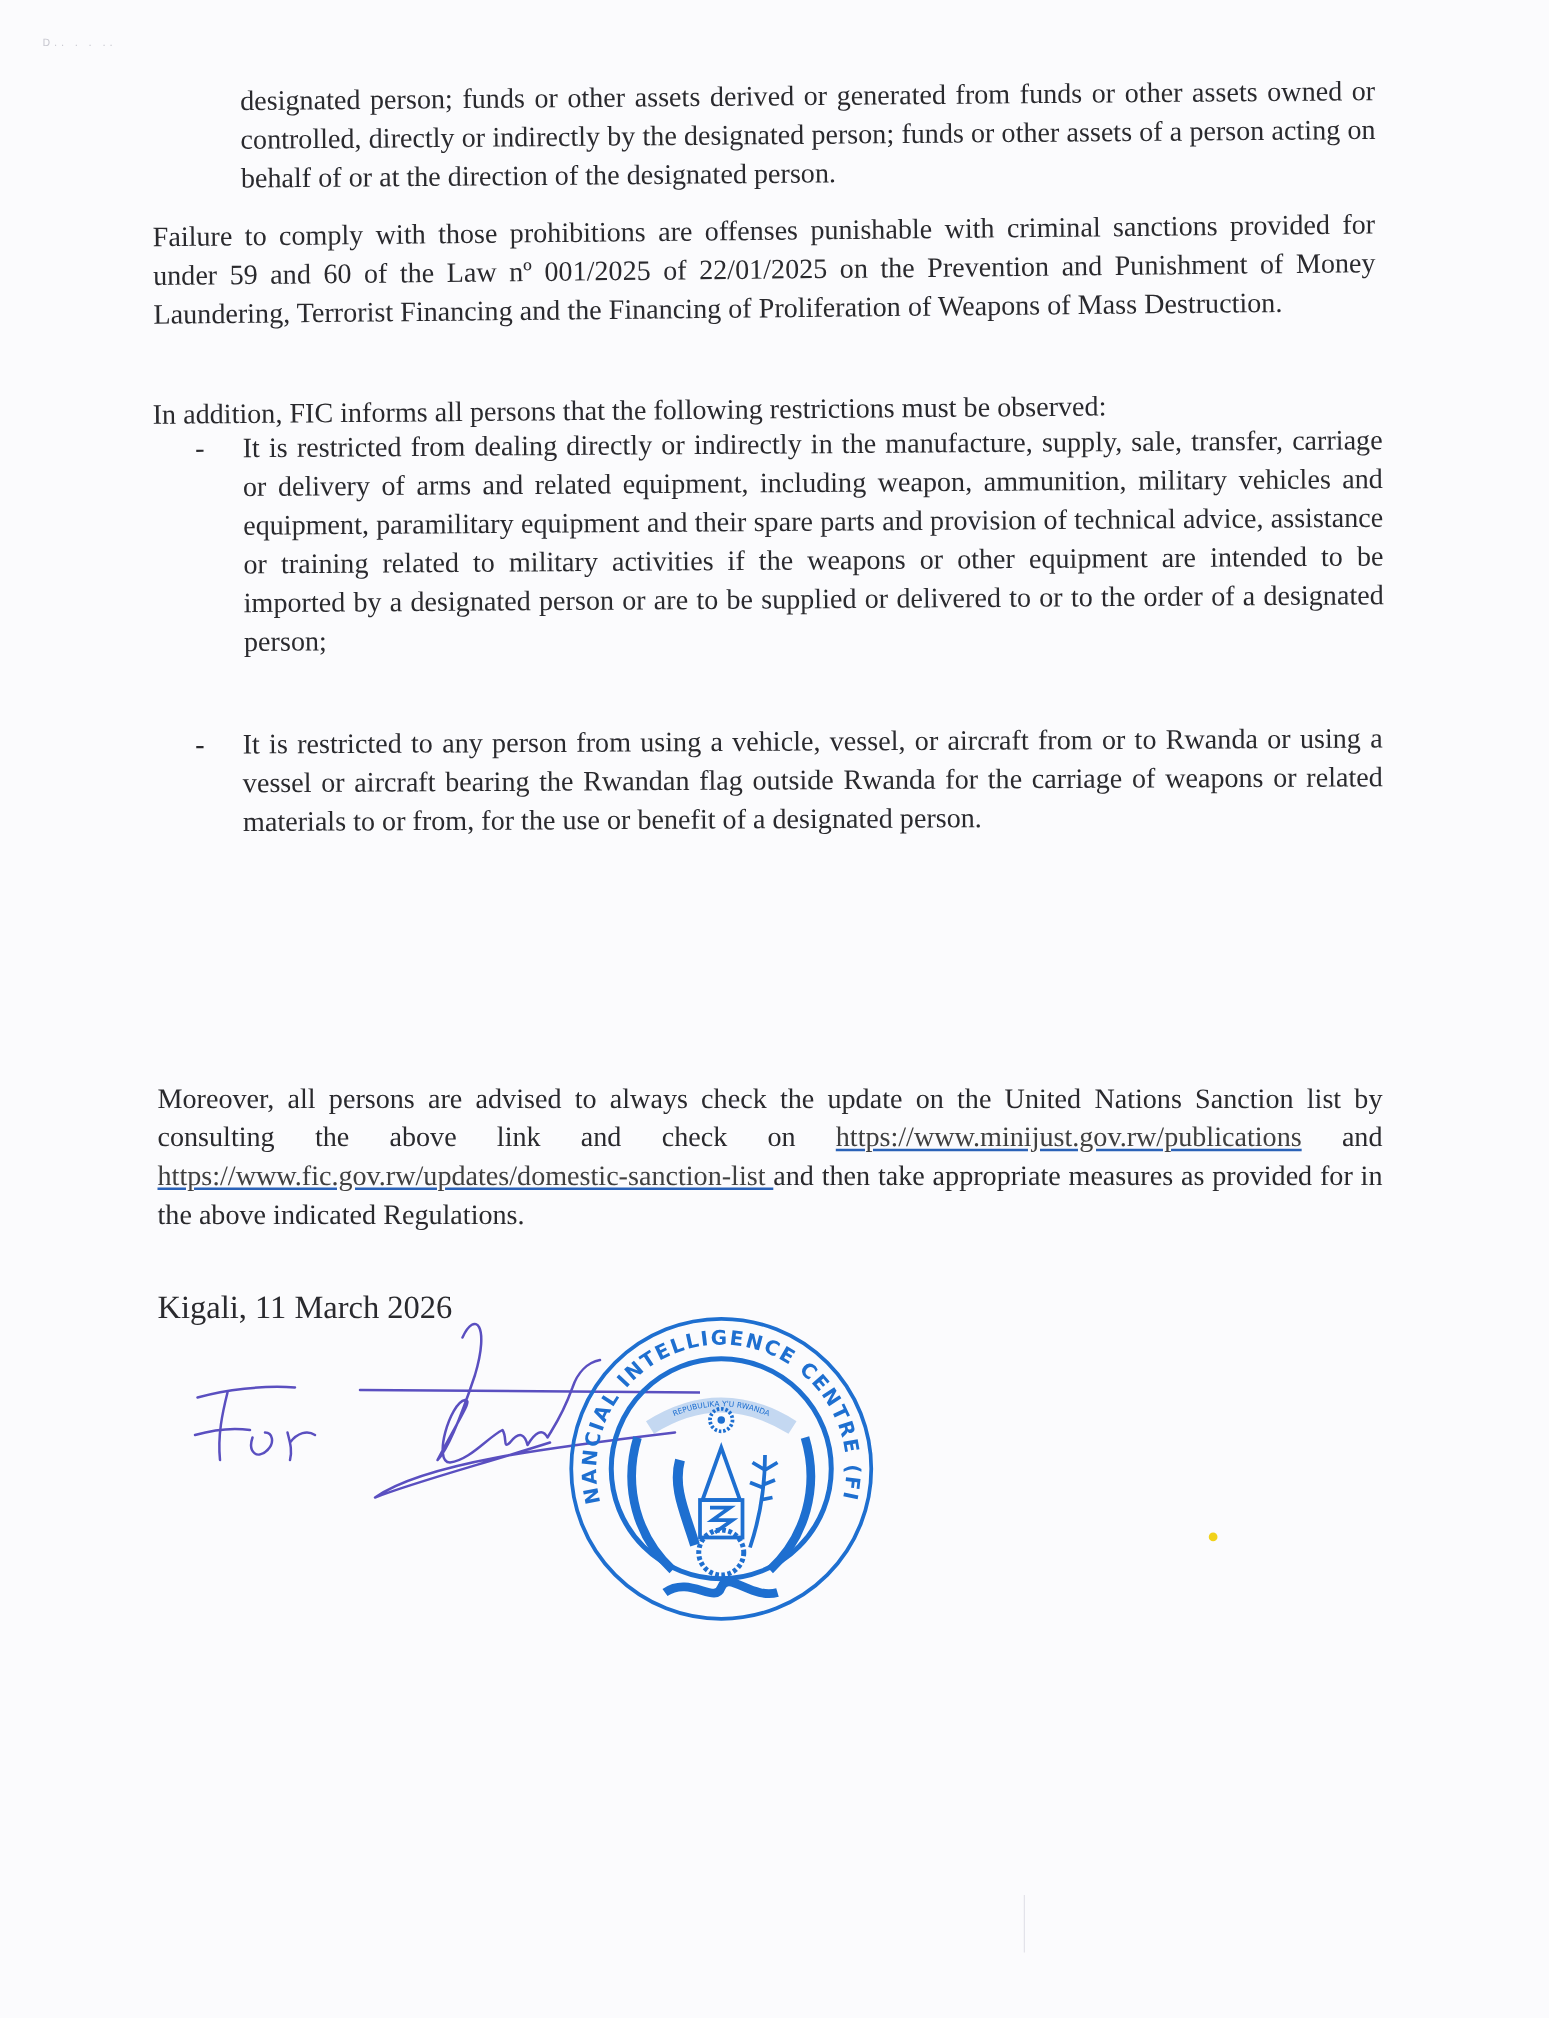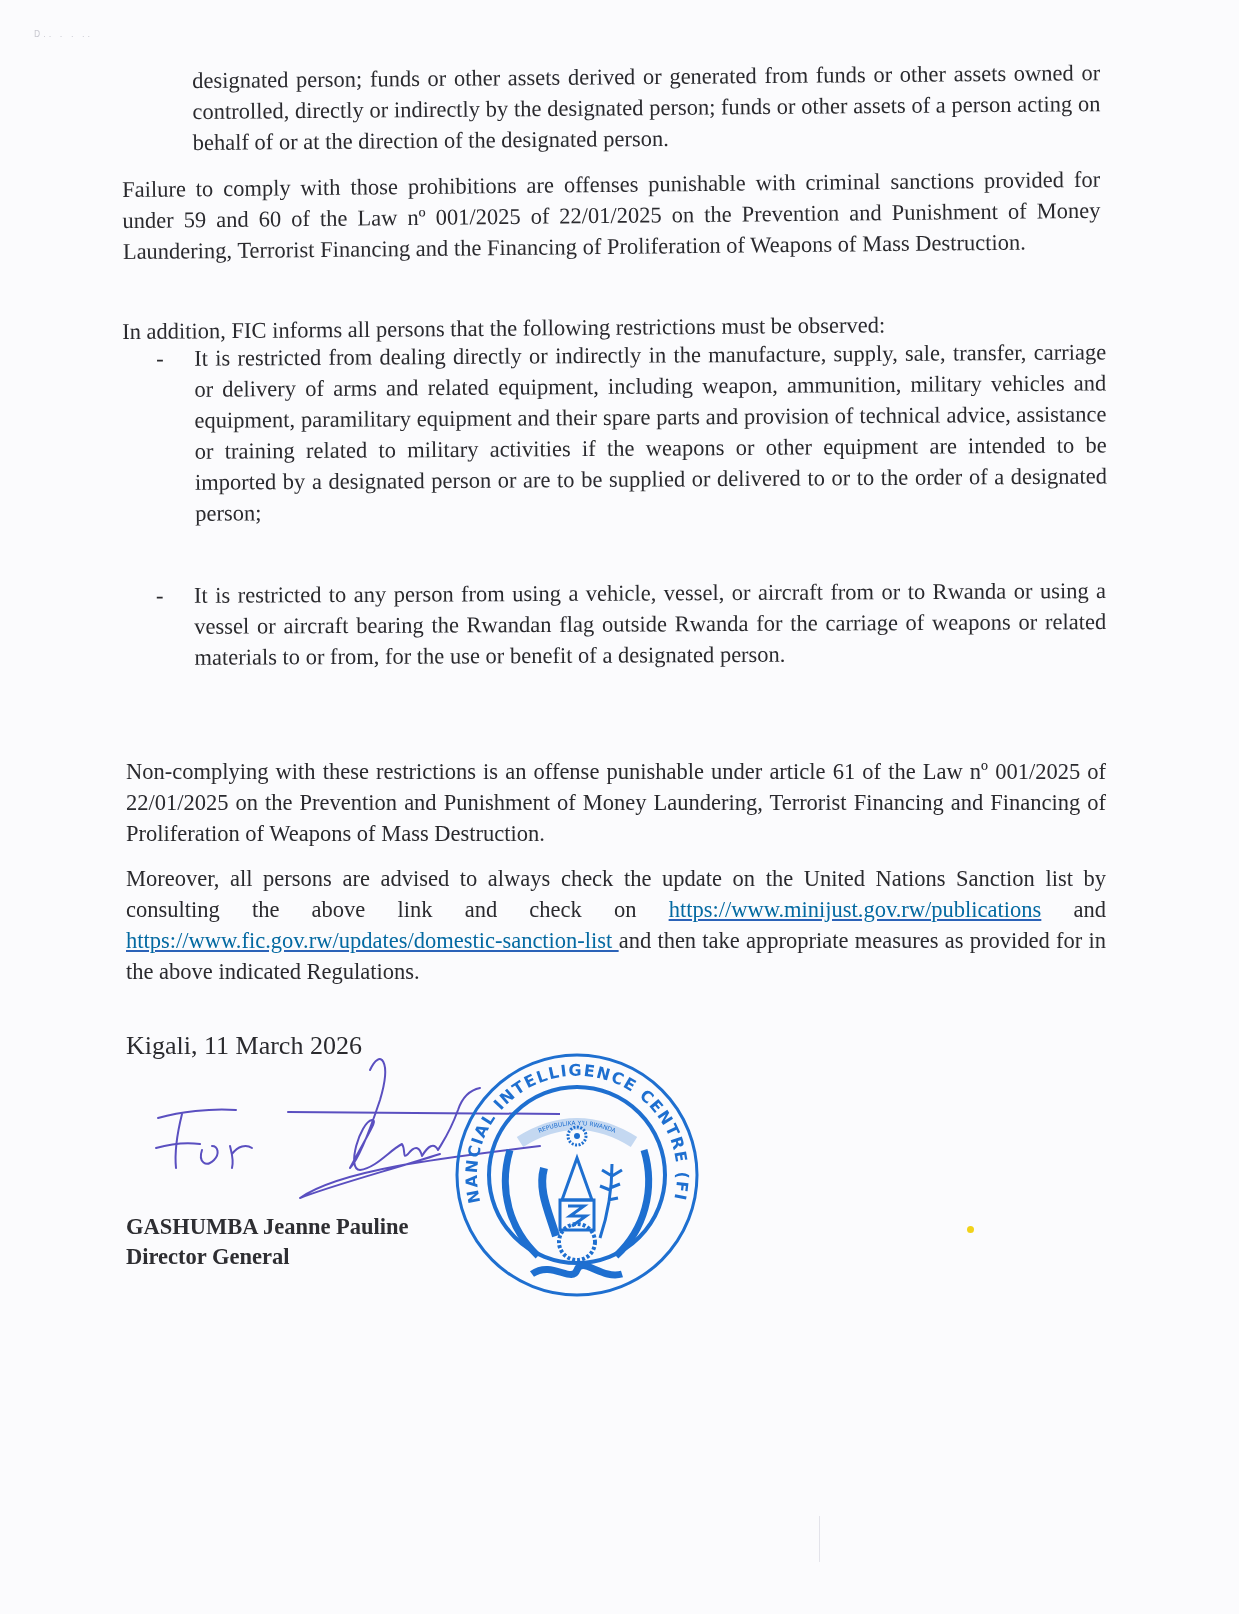--- a/index.html
+++ b/index.html
@@ -33,21 +33,21 @@
       list-style: none; margin: 0; padding: 0;
       font-family: "Liberation Serif", serif; font-size: 22.5px; line-height: 31px;
     }
     .bl1 { top: 343px; transform: rotate(-0.4deg); transform-origin: left top; }
     .bl2 { top: 580px; transform: rotate(-0.3deg); transform-origin: left top; }
     .bullet-list li { display: flex; }
     .dash { width: 38px; flex: none; }
     .bl-text { flex: 1; text-align: justify; text-align-last: left; }
     .p3 { left: 126px; top: 733px; width: 980px; }
     .p4 { left: 126px; top: 840px; width: 980px; }
-    .link { color: #0369a1; text-decoration: underline; text-decoration-color: #2a62b8; }
+    .link { color: #404040; text-decoration: underline; text-decoration-color: #2a62b8; }
     .sign-date {
       position: absolute; left: 126px; top: 1031px;
       font-family: "Liberation Serif", serif; font-size: 26px;
     }
     .signatory {
       position: absolute; left: 126px; top: 1212px;
       font-family: "Liberation Serif", serif; font-size: 22.5px; font-weight: bold;
       line-height: 30px; color: #2e2e32;
     }
     .signature { position: absolute; left: 140px; top: 1050px; width: 420px; height: 170px; }
@@ -73,43 +73,38 @@
     </li>
   </ul>
 
   <ul class="bullet-list bl2">
     <li>
       <span class="dash">-</span>
       <span class="bl-text">It is restricted to any person from using a vehicle, vessel, or aircraft from or to Rwanda or using a vessel or aircraft bearing the Rwandan flag outside Rwanda for the carriage of weapons or related materials to or from, for the use or benefit of a designated person.</span>
     </li>
   </ul>
 
-  <p class="para p3">Non-complying with these restrictions is an offense punishable under article 61 of the Law nº 001/2025 of 22/01/2025 on the Prevention and Punishment of Money Laundering, Terrorist Financing and Financing of Proliferation of Weapons of Mass Destruction.</p>
 
   <p class="para p4"><span>Moreover, all persons are advised to always check the update on the United Nations Sanction list by consulting the above link and check on </span><a class="link">https://www.minijust.gov.rw/publications</a><span> and </span><a class="link">https://www.fic.gov.rw/updates/domestic-sanction-list </a><span> and then take appropriate measures as provided for in the above indicated Regulations.</span></p>
 
   <div class="sign-date">Kigali, 11 March 2026</div>
 
   <svg class="signature" viewBox="0 0 420 170">
     <g fill="none" stroke="#5a4fc0" stroke-width="2" stroke-linecap="round" stroke-linejoin="round">
       <path d="M18 68 C 40 62, 70 58, 96 60"></path>
       <path d="M42 64 C 38 80, 34 98, 36 118"></path>
       <path d="M16 98 C 30 94, 46 92, 60 94"></path>
       <path d="M62 100 C 58 112, 66 118, 74 110 C 80 104, 78 96, 72 96"></path>
       <path d="M90 96 C 92 104, 94 110, 92 118 M 92 104 C 98 96, 106 94, 112 98"></path>
       <path d="M148 62 L 420 64"></path>
       <path d="M230 20 C 240 -2, 252 10, 240 50 C 230 80, 218 110, 210 118 C 230 80, 238 70, 232 70 C 220 72, 206 120, 220 120 C 236 118, 250 100, 262 94 C 266 100, 262 110, 268 104 C 276 94, 280 98, 282 106 C 288 96, 294 92, 298 100 C 304 90, 310 82, 318 60 C 322 48, 330 40, 340 38"></path>
       <path d="M300 104 C 250 120, 190 136, 160 148 C 200 120, 300 108, 400 96"></path>
     </g>
   </svg>
 
-  <div class="signatory">
-    <div>GASHUMBA Jeanne Pauline</div>
-    <div>Director General</div>
-  </div>
 
   <svg class="stamp" viewBox="0 0 250 250">
     <defs>
       <path id="stampArc" d="M 28 150 A 100 100 0 1 1 222 150"></path>
       <path id="bannerArc" d="M 70 92 Q 125 58 180 92"></path>
     </defs>
     <g fill="none" stroke="#1e6fd0">
       <circle cx="125" cy="125" r="120" stroke-width="3"></circle>
       <circle cx="125" cy="125" r="88" stroke-width="4"></circle>
       <path d="M 58 100 C 46 140, 58 180, 86 206" stroke-width="7"></path>

